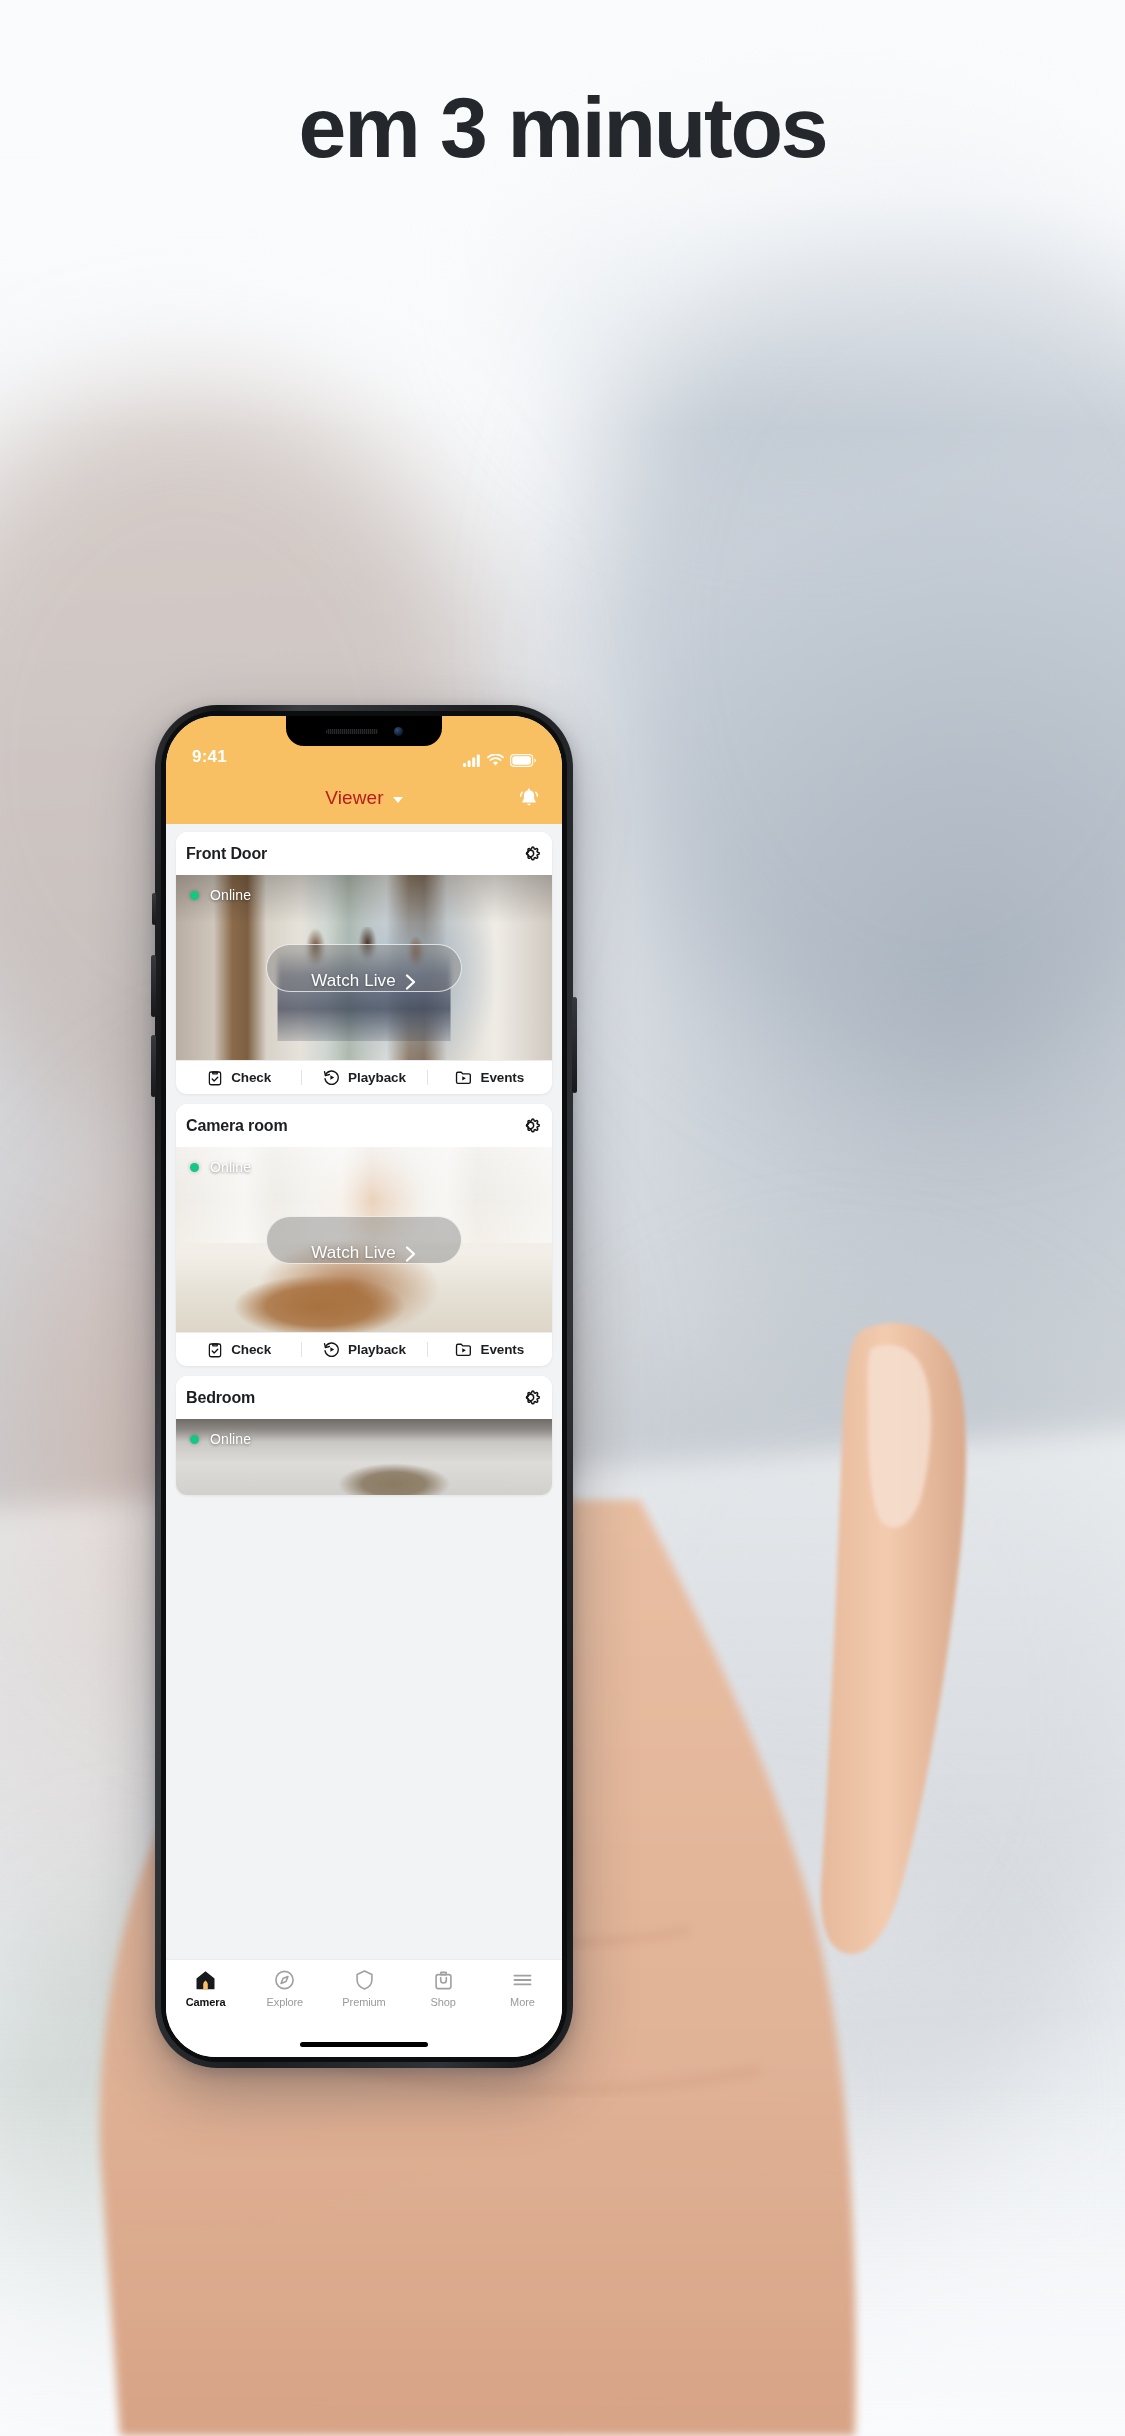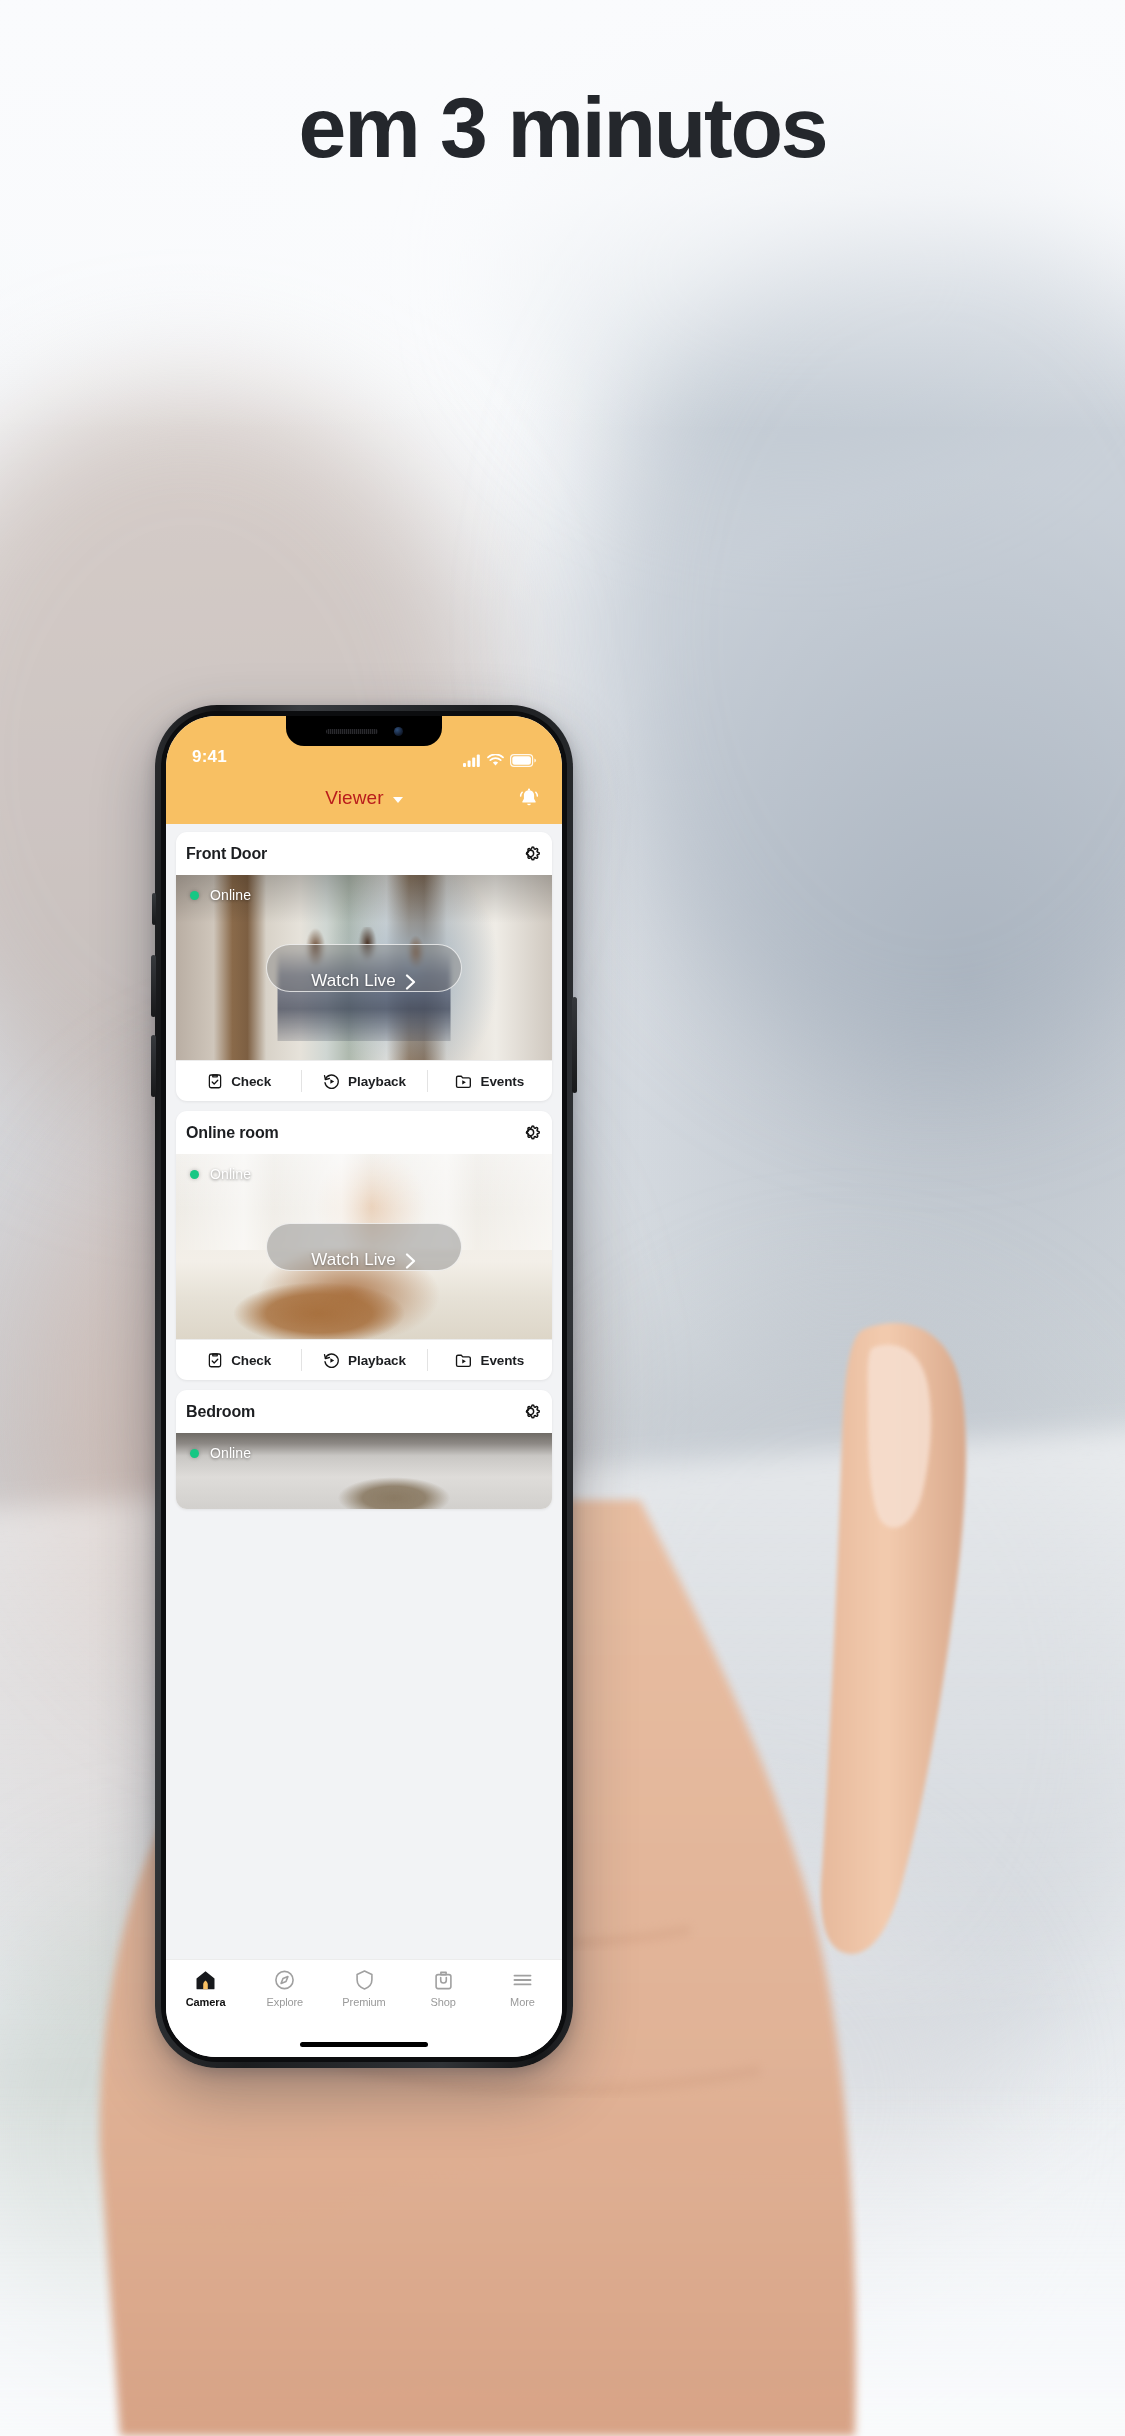--- a/index.html
+++ b/index.html
@@ -167,21 +167,21 @@
     background:rgba(120,120,120,.42);
     border:1px solid rgba(255,255,255,.72);
     display:flex; align-items:flex-end; justify-content:center; gap:8px;
     z-index:3;
     backdrop-filter:blur(2px);
   }
   .watchlive-label { color:#fff; font-size:17px; letter-spacing:.1px;
     text-shadow:0 1px 3px rgba(0,0,0,.35); }
 
   .card-actions {
-    height:41px; display:flex; align-items:center;
+    height:34px; display:flex; align-items:center;
     border-top:1px solid #ececec;
   }
   .action {
     flex:1 1 0; display:flex; align-items:center; justify-content:center; gap:7px;
     position:relative; height:100%;
   }
   .action + .action::before {
     content:""; position:absolute; left:0; top:9px; bottom:9px; width:1px; background:#e3e3e3;
   }
   .action-label { font-size:13.5px; color:#1c1e21; font-weight:bold; letter-spacing:-.1px; }
@@ -435,21 +435,21 @@
               <path d="M3.2 7.2 a1.8 1.8 0 0 1 1.8-1.8 h4.2 l1.8 2 h7.8 a1.8 1.8 0 0 1 1.8 1.8 v8.4 a1.8 1.8 0 0 1-1.8 1.8 H5 a1.8 1.8 0 0 1-1.8-1.8 z" fill="none" stroke="#141414" stroke-width="1.7" stroke-linejoin="round"></path>
               <path d="M10.4 10.4 L15 13.1 L10.4 15.8 Z" fill="#141414"></path>
             </svg>
             <span class="action-label">Events</span>
           </div>
         </div>
       </div>
 
       <div class="card">
         <div class="card-head">
-          <div class="card-title">Online room</div>
+          <div class="card-title">Camera room</div>
           <div class="gear-btn">
             <svg width="21" height="21" viewBox="0 0 24 24">
               <path d="M12 8.4a3.6 3.6 0 1 0 0 7.2 3.6 3.6 0 0 0 0-7.2z" fill="none" stroke="#141414" stroke-width="1.7"></path>
               <path d="M19.6 13.9a1.1 1.1 0 0 0 .22 1.21l.04.04a1.33 1.33 0 1 1-1.88 1.88l-.04-.04a1.1 1.1 0 0 0-1.21-.22 1.1 1.1 0 0 0-.67 1v.11a1.33 1.33 0 1 1-2.66 0v-.06a1.1 1.1 0 0 0-.72-1 1.1 1.1 0 0 0-1.21.22l-.04.04A1.33 1.33 0 1 1 9.55 15.2l.04-.04a1.1 1.1 0 0 0 .22-1.21 1.1 1.1 0 0 0-1-.67h-.11a1.33 1.33 0 0 1 0-2.66h.06a1.1 1.1 0 0 0 1-.72 1.1 1.1 0 0 0-.22-1.21l-.04-.04A1.33 1.33 0 1 1 11.38 6.77l.04.04a1.1 1.1 0 0 0 1.21.22h.05a1.1 1.1 0 0 0 .67-1v-.11a1.33 1.33 0 1 1 2.66 0v.06a1.1 1.1 0 0 0 .67 1 1.1 1.1 0 0 0 1.21-.22l.04-.04a1.33 1.33 0 1 1 1.88 1.88l-.04.04a1.1 1.1 0 0 0-.22 1.21v.05a1.1 1.1 0 0 0 1 .67h.11a1.33 1.33 0 1 1 0 2.66h-.06a1.1 1.1 0 0 0-1 .67z" fill="none" stroke="#141414" stroke-width="1.7" stroke-linejoin="round"></path>
             </svg>
           </div>
         </div>
         <div class="thumb">
           <div class="thumb-img scene-living">
             <div class="scene-living-window"></div>

